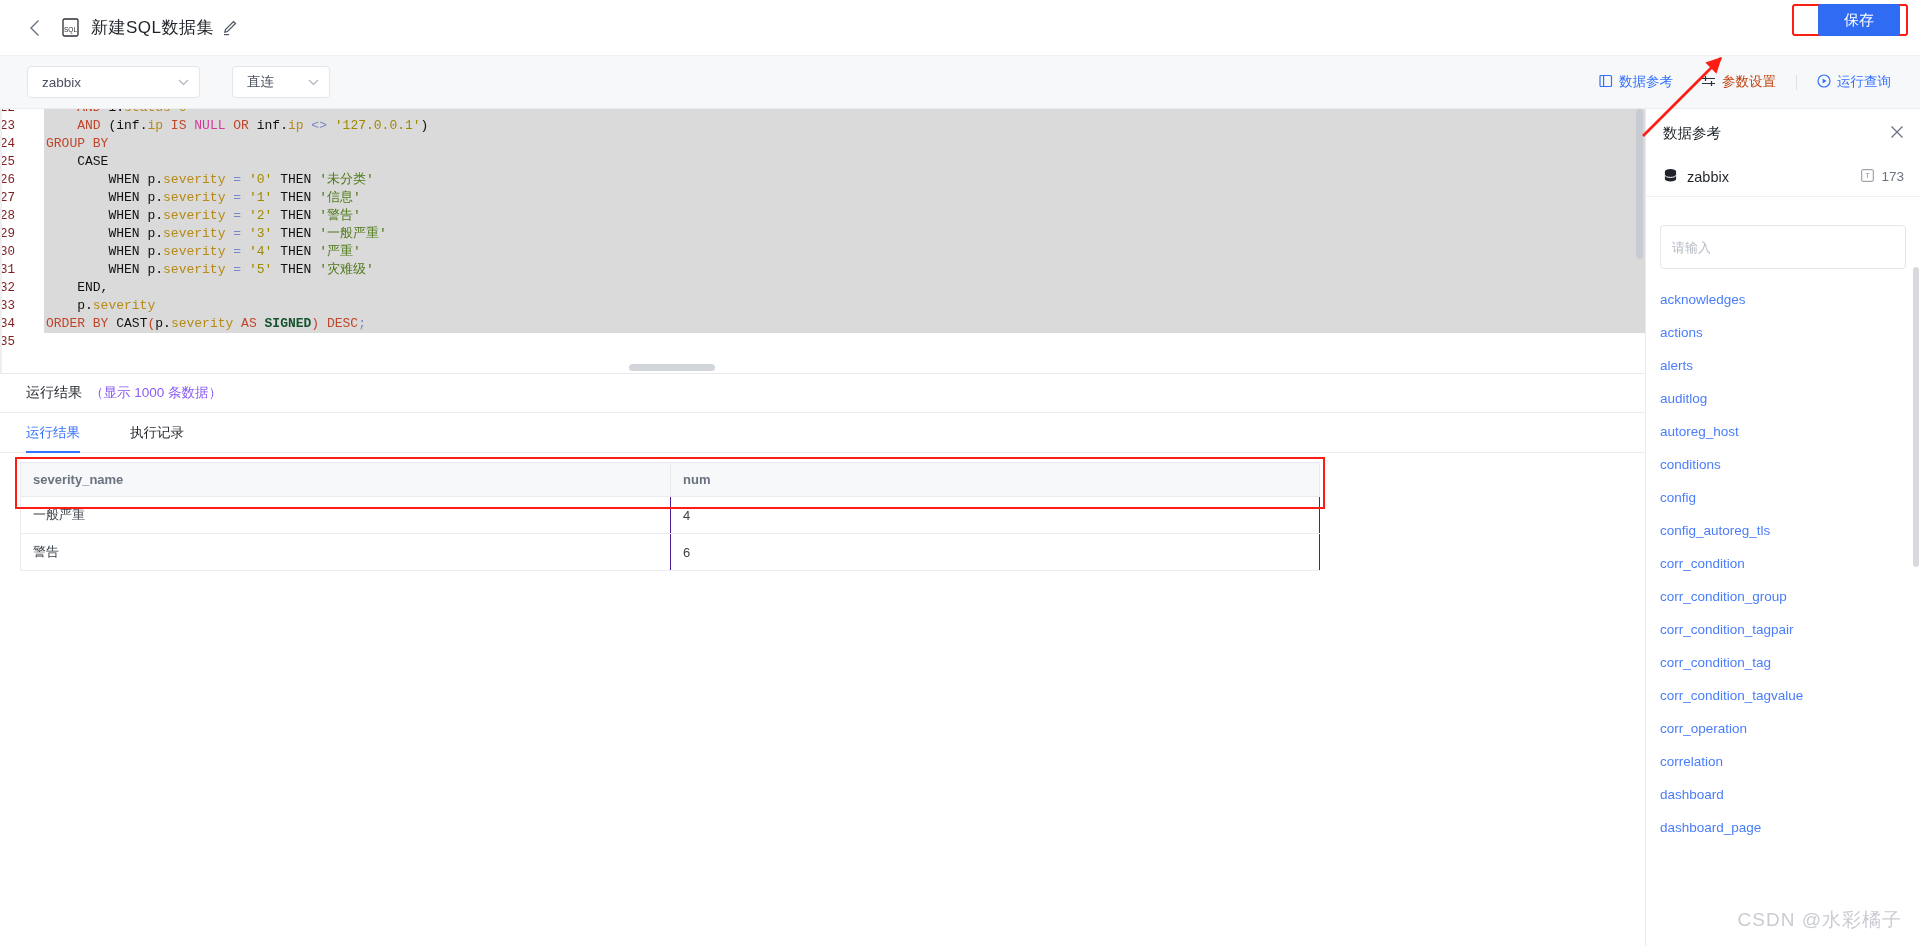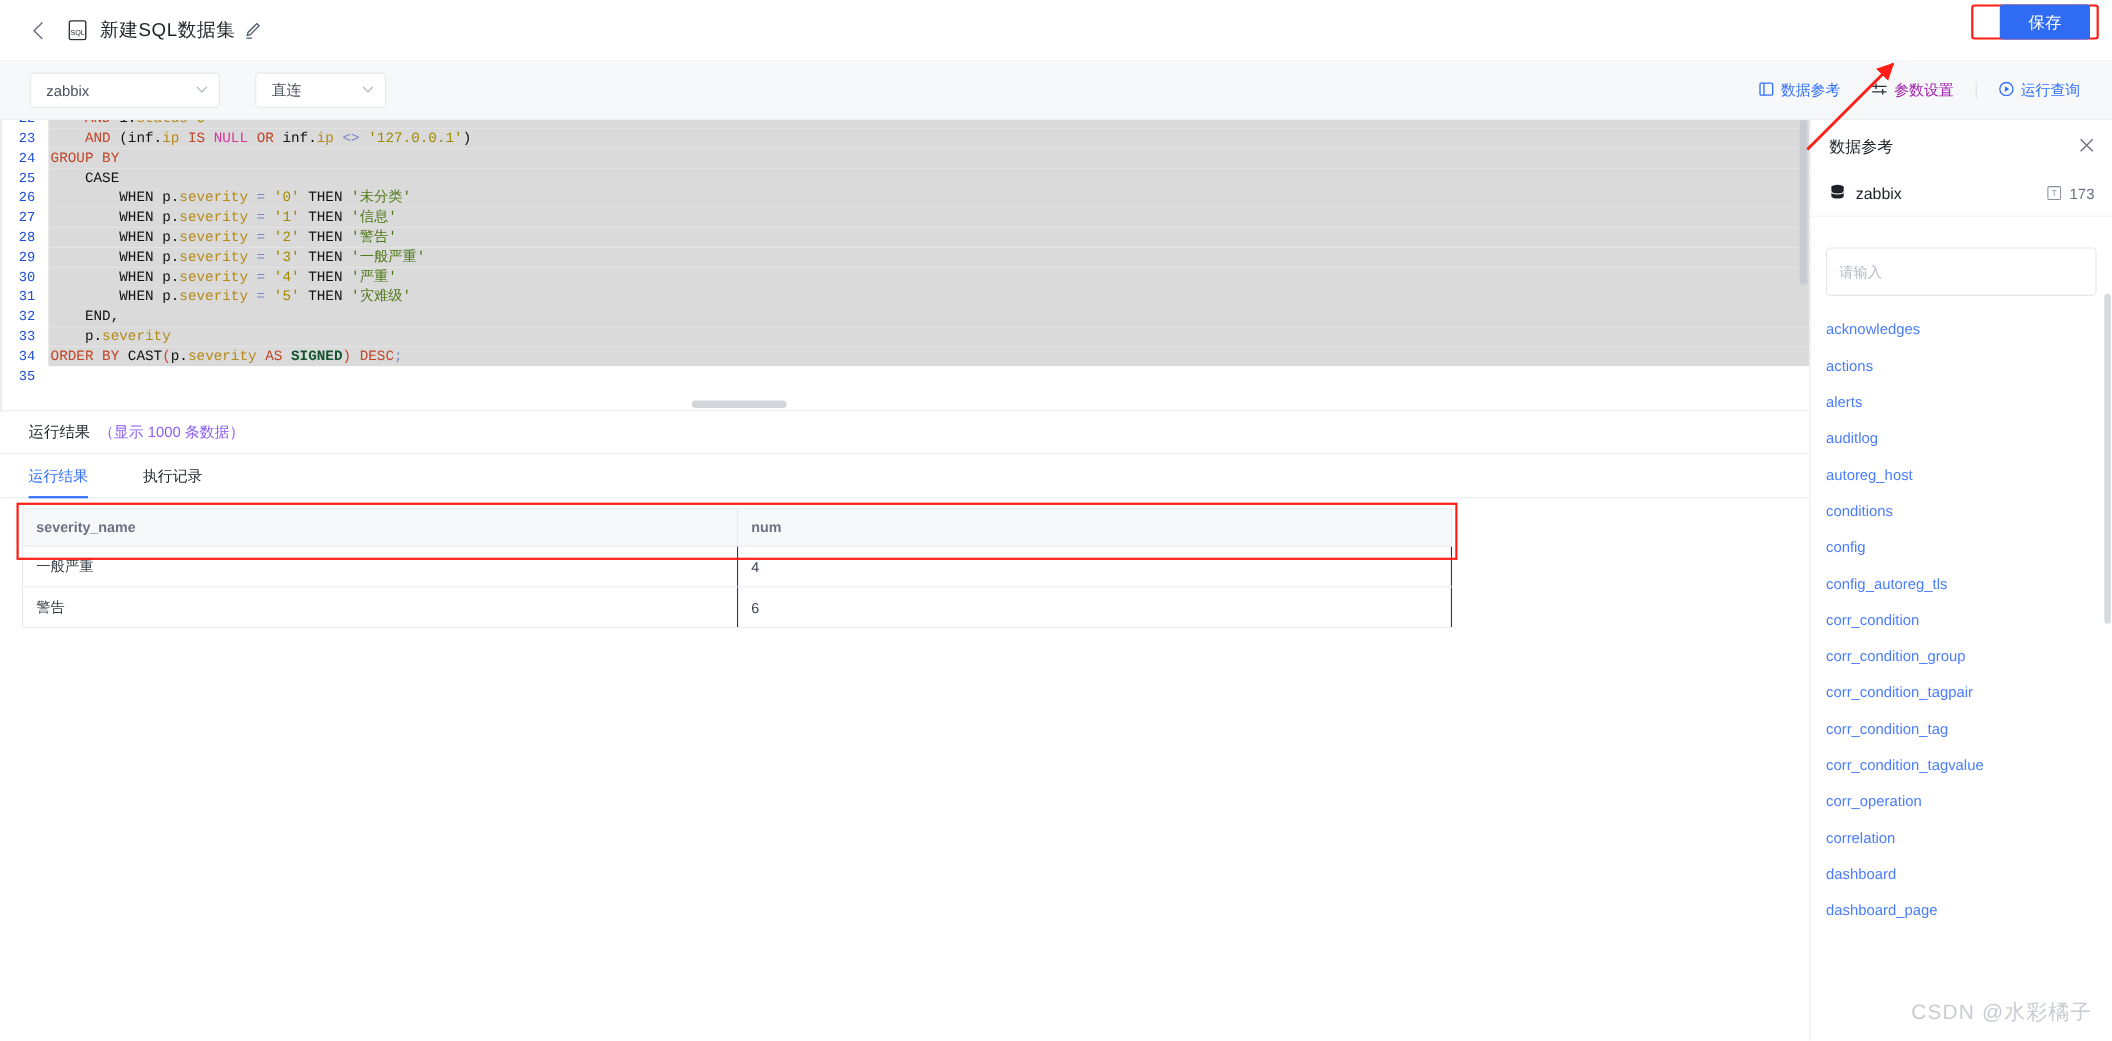--- a/index.html
+++ b/index.html
@@ -45,46 +45,46 @@
     position:absolute; left:0; top:56px; width:1920px; height:53px;
     background:#f7f8fa; display:flex; align-items:center;
     border-bottom:1px solid #ebedf0;
   }
   .select-box {
     height:32px; background:#fff; border:1px solid #e3e6eb; border-radius:4px;
     display:flex; align-items:center; padding:0 10px 0 14px; cursor:pointer;
     font-size:13.5px; color:#4a5160; justify-content:space-between;
   }
   .sel-db { width:173px; margin-left:27px; }
-  .sel-conn { width:119px; margin-left:32px;justify-content:space-between; }
+  .sel-conn { width:98px; margin-left:32px;justify-content:space-between; }
   .chev { color:#aeb4bf; font-size:11px; margin-left:8px; }
   .tool-actions {
     position:absolute; right:15px; display:flex; align-items:center; gap:0px;
   }
   .tool-item {
     display:flex; align-items:center; gap:6px; font-size:13.5px;
     cursor:pointer; padding:0 14px;
   }
   .tool-blue { color:#3370ff; }
-  .tool-dark { color:#a21caf; }
+  .tool-dark { color:#c2410c; }
   .tool-div { width:1px; height:15px; background:#dcdfe5; margin:0 6px; }
 
   
   .editor {
     position:absolute; left:0; top:109px; width:1645px; height:265px;
     background:#fff; overflow:hidden;
   }
   .code-area {
     position:absolute; left:0; top:-10px; width:1645px;
     background:#fff;
   }
   .code-line { display:flex; height:18px; align-items:center; }
   .ln {
-    width:44px; min-width:44px; text-align:right; padding-right:12px;
-    color:#1d4ed8; font-family:"Liberation Mono","DejaVu Sans Mono",monospace;
+    width:44px; min-width:44px; padding-right:12px;
+    color:#7f1d1d; font-family:"Liberation Mono","DejaVu Sans Mono",monospace;
     font-size:12.5px; background:#fff;
   }
   .code-txt {
     flex:1; background:#dadada; height:18px; line-height:18px;
     font-family:"Liberation Mono","DejaVu Sans Mono",monospace;
     font-size:13px; white-space:pre; padding-left:2px;
   }
   .code-txt.blank-bg { background:#fff; }
   .k  { color:#c1452a; }      
   .kw { color:#111111; }      

